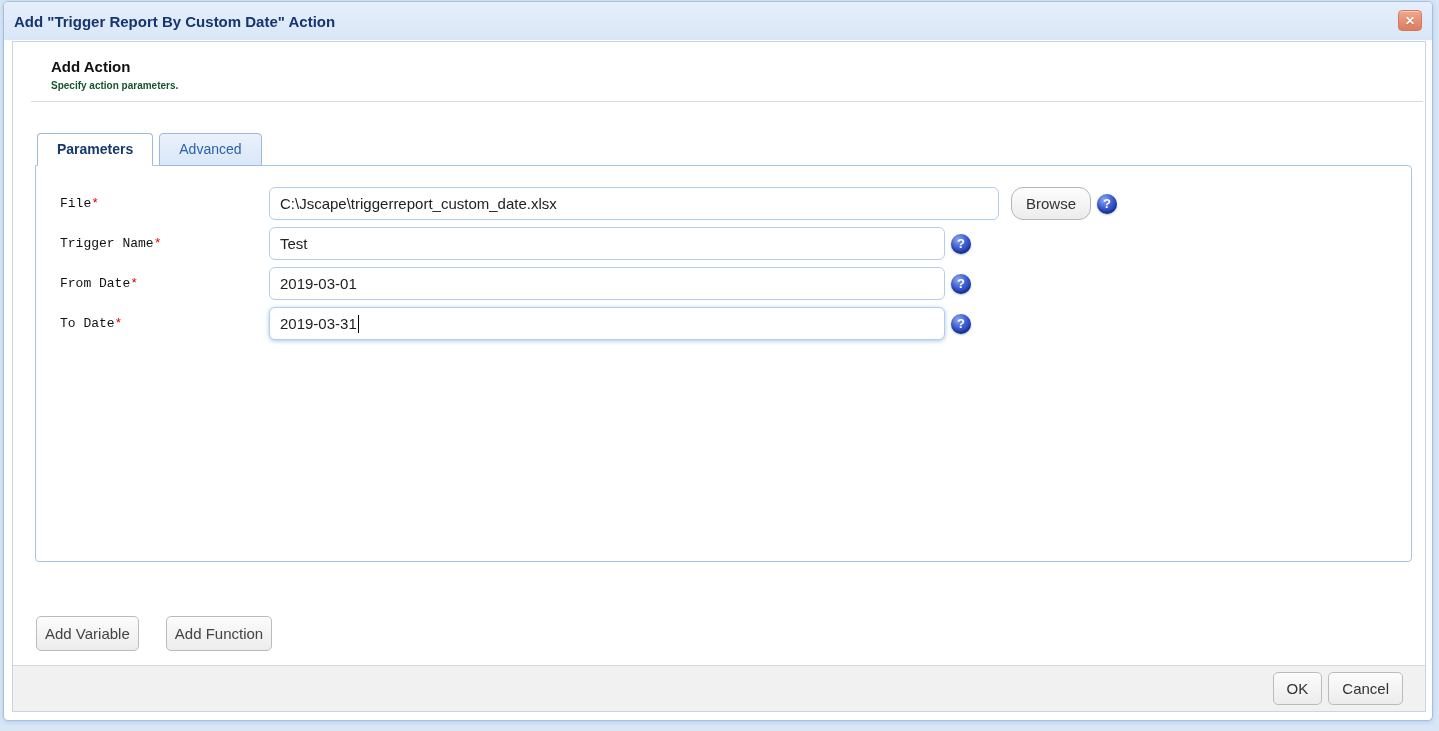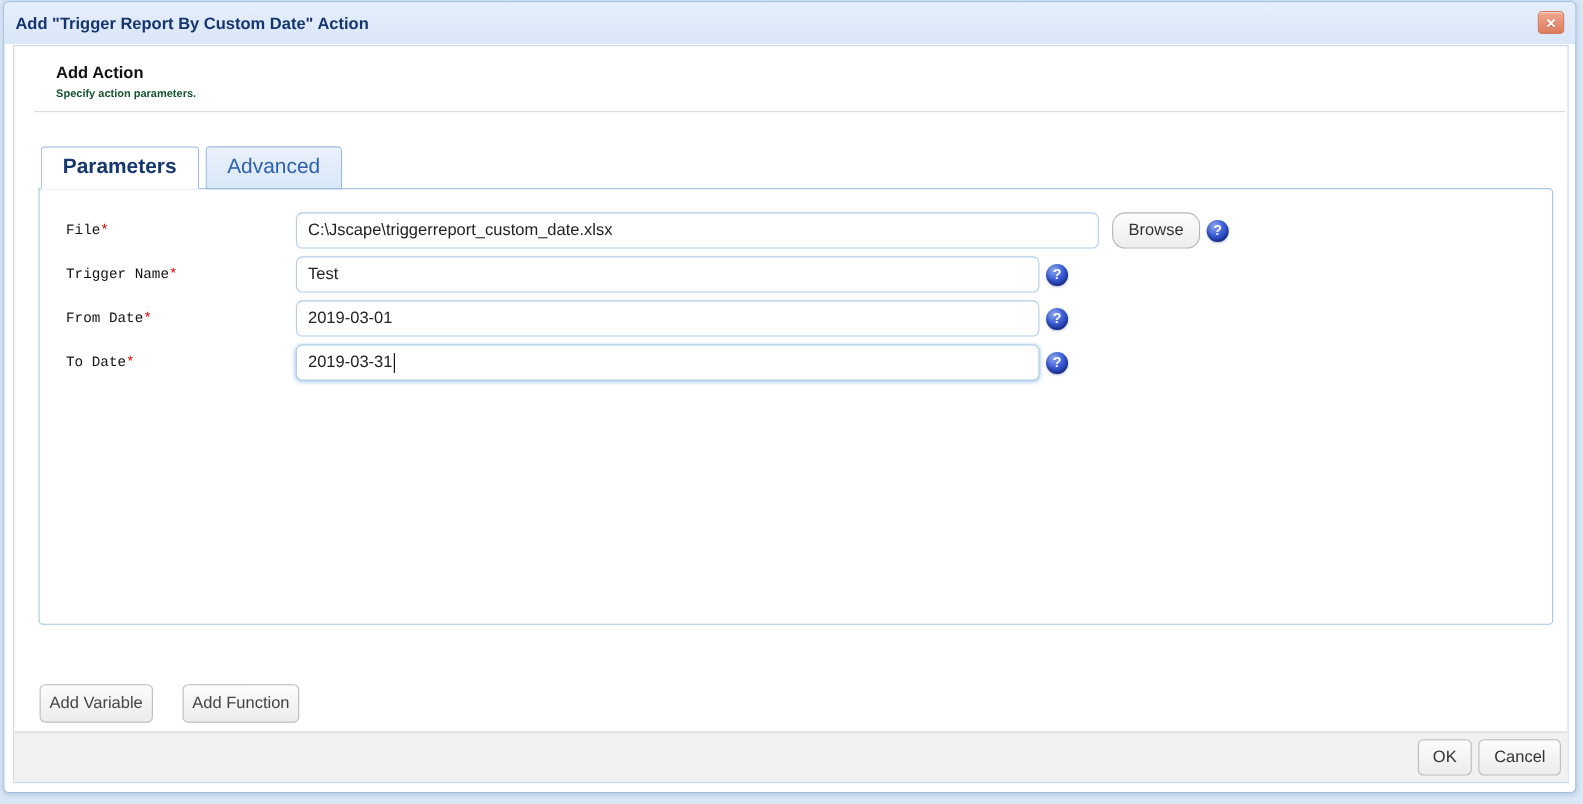--- a/index.html
+++ b/index.html
@@ -55,21 +55,21 @@
   .header-divider {
     border-top:1px solid #d9d9d9;
     margin:10px 2px 0 18px;
   }
   .tabs {
     margin:31px 0 0 24px;
     display:flex; gap:6px;
     position:relative; z-index:2;
   }
   .tab {
-    font-size:19px;
+    font-size:14px;
     padding:7px 19px 8px 19px;
     border:1px solid #9cbade;
     border-radius:4px 4px 0 0;
     cursor:pointer;
   }
   .tab.active {
     background:#fff;
     color:#16386e; font-weight:bold;
     border-bottom-color:#fff;
     margin-bottom:-1px;
@@ -156,21 +156,21 @@
     padding:8px 8px;
     cursor:pointer;
   }
   .footer {
     margin-top:auto;
     height:46px;
     background:#f1f1f1;
     border-top:1px solid #d8d8d8;
     display:flex; align-items:center; justify-content:flex-end;
     gap:6px;
-    padding-right:6px;
+    padding-right:22px;
   }
   .footer .gray-button { padding:7px 13px; color:#333; }
 </style>
 </head>
 <body>
 
 <div class="dialog">
 
   <div class="titlebar">
     <span class="dialog-title">Add "Trigger Report By Custom Date" Action</span>

